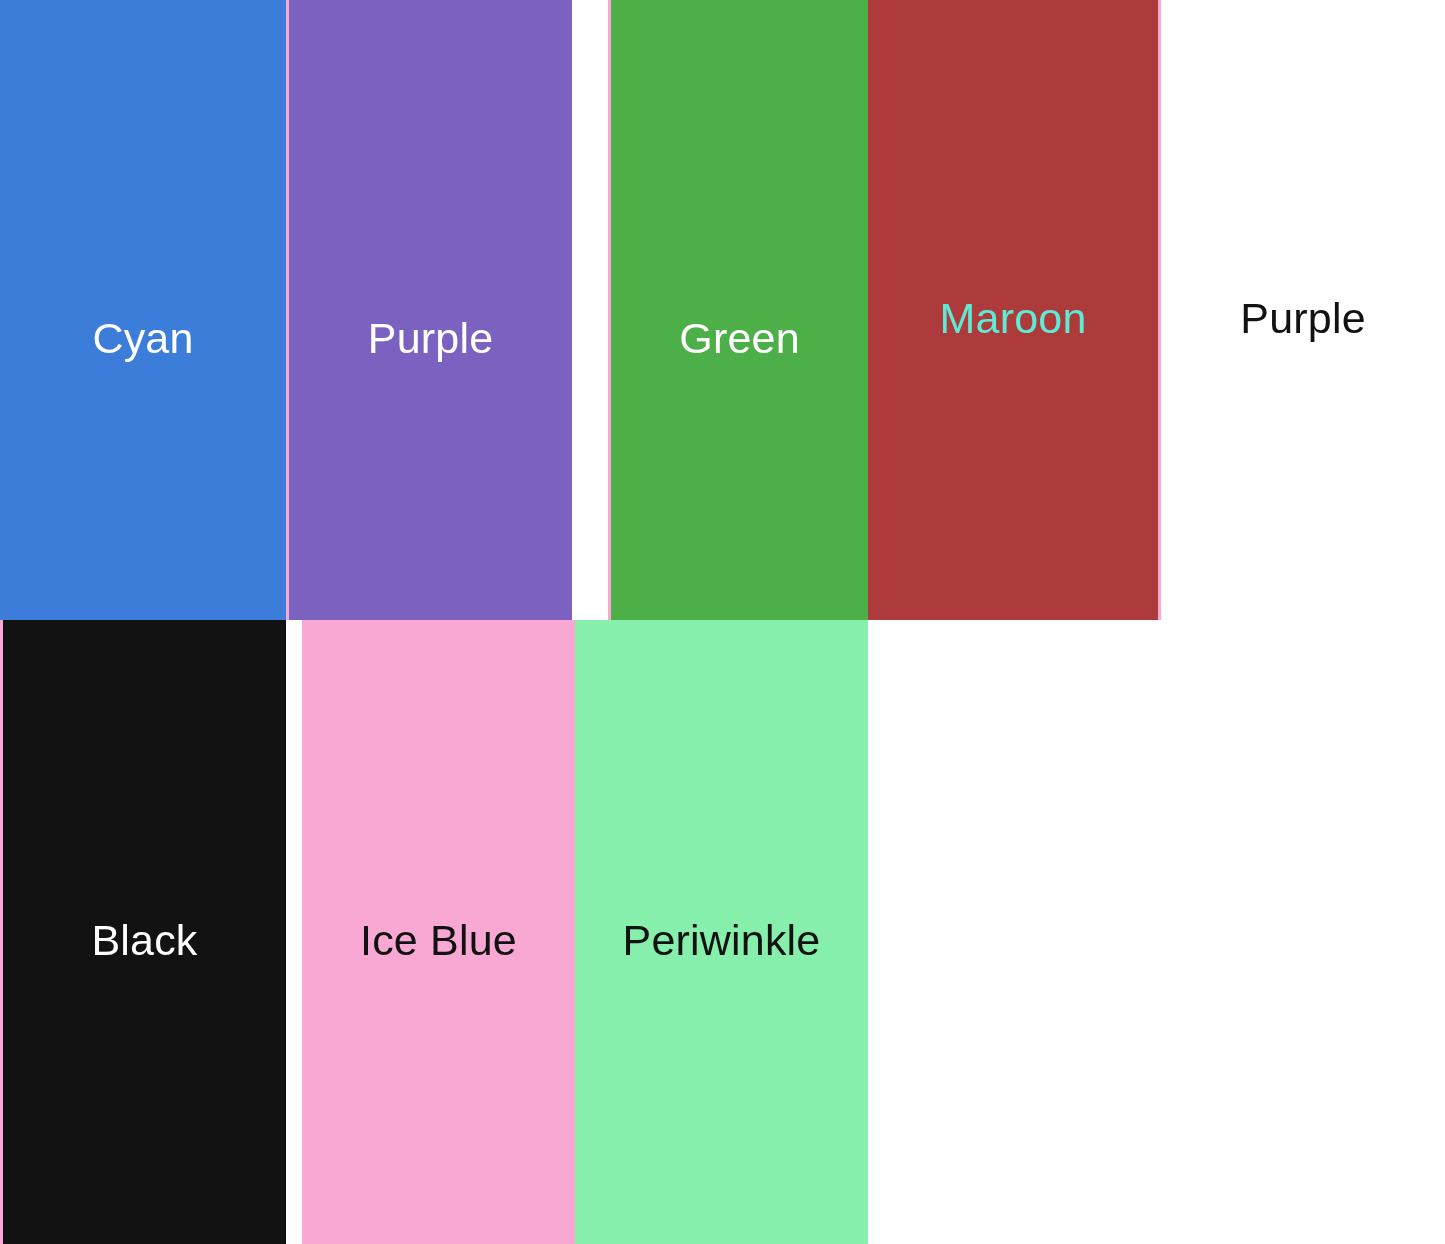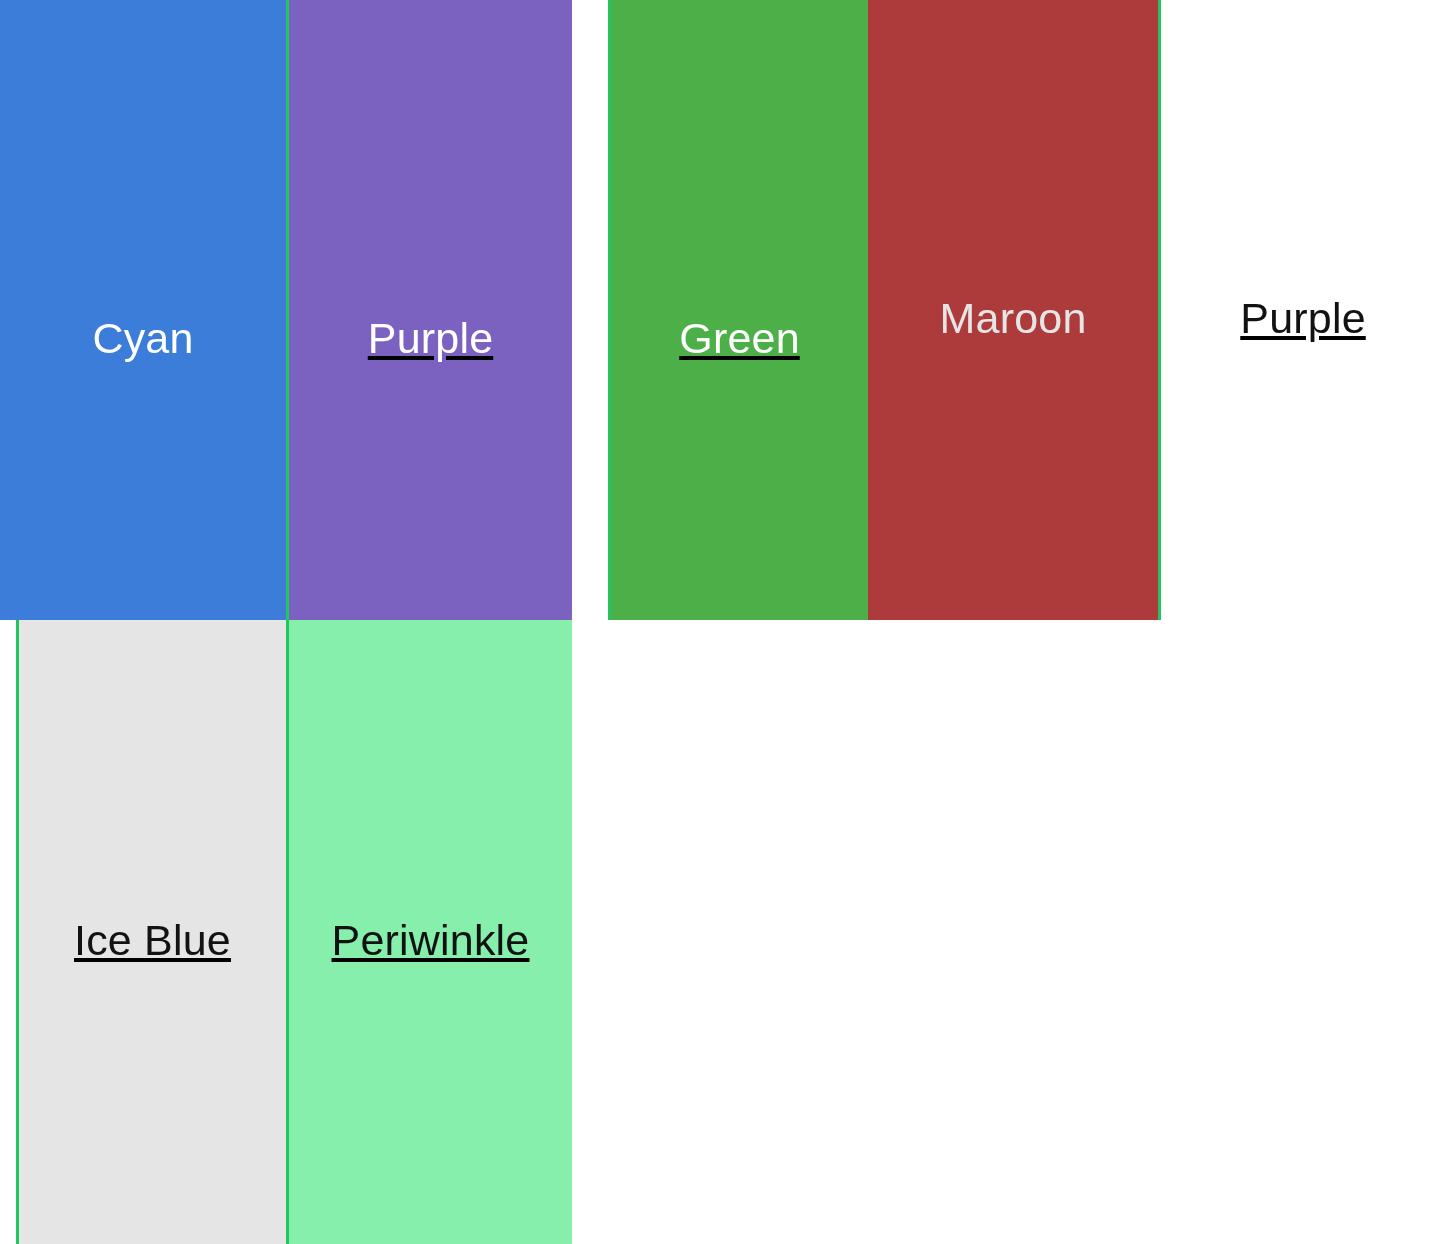--- a/index.html
+++ b/index.html
@@ -30,22 +30,21 @@
     position: relative;
     display: flex;
     align-items: center;
     justify-content: center;
     box-sizing: border-box;
     overflow: hidden;
   }
 
   
   .swatch.gutter-left {
-    border-left: 3px solid #22c55e;
-    text-decoration: underline;
+    border-left: 3px solid #f9a8d4;
   }
 
   .swatch-label {
     font-size: 43px;
     font-weight: 400;
     line-height: 1;
     letter-spacing: 0.2px;
     text-align: center;
     white-space: nowrap;
     user-select: none;
@@ -74,29 +73,32 @@
     <span class="swatch-label" style="color: rgb(255, 255, 255);">Purple</span>
   </div>
 
 
 
   <div class="swatch row-top gutter-left" style="background-color: rgb(76, 175, 71); margin-left: 36px;">
     <span class="swatch-label" style="color: rgb(255, 255, 255);">Green</span>
   </div>
 
   <div class="swatch row-bottom" style="background-color: rgb(174, 59, 59);">
-    <span class="swatch-label" style="color: #e5e5e5;">Maroon</span>
+    <span class="swatch-label" style="color: #5eead4;">Maroon</span>
   </div>
 
   <div class="swatch row-bottom gutter-left" style="background-color: rgb(255, 255, 255);">
     <span class="swatch-label" style="color: rgb(18, 18, 18);">Purple</span>
   </div>
 
+  <div class="swatch row-bottom gutter-left" style="background-color: rgb(18, 18, 18);">
+    <span class="swatch-label" style="color: rgb(255, 255, 255);">Black</span>
+  </div>
 
-  <div class="swatch row-bottom gutter-left" style="background-color: #e5e5e5; margin-left: 16px;">
+  <div class="swatch row-bottom gutter-left" style="background-color: #f9a8d4; margin-left: 16px;">
     <span class="swatch-label" style="color: rgb(18, 18, 18);">Ice Blue</span>
   </div>
 
   <div class="swatch row-bottom gutter-left" style="background-color: #86efac;">
     <span class="swatch-label" style="color: rgb(18, 18, 18);">Periwinkle</span>
   </div>
 
 </div>
 
 </body></html>

